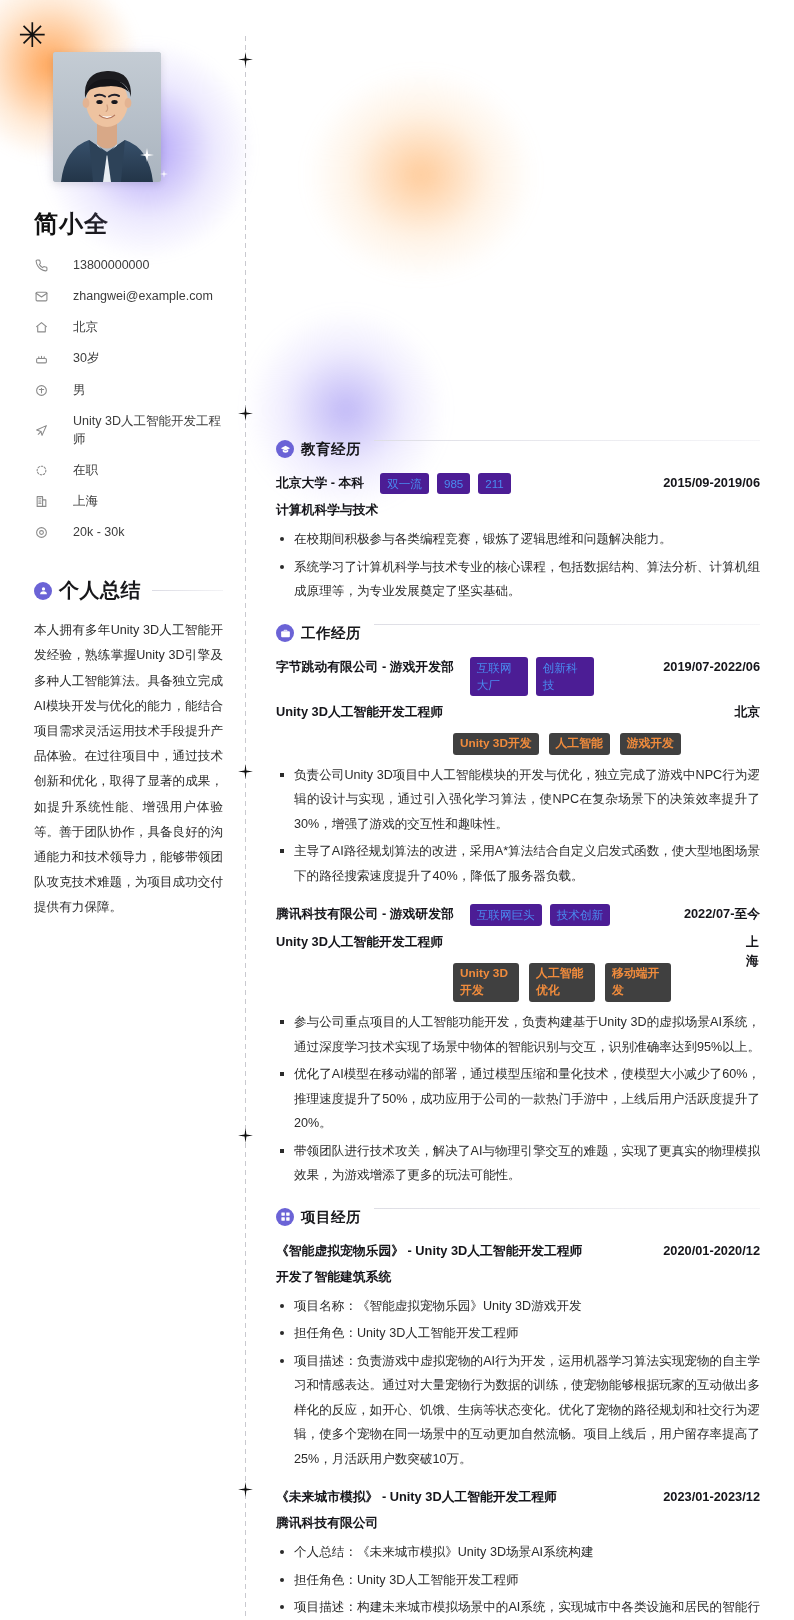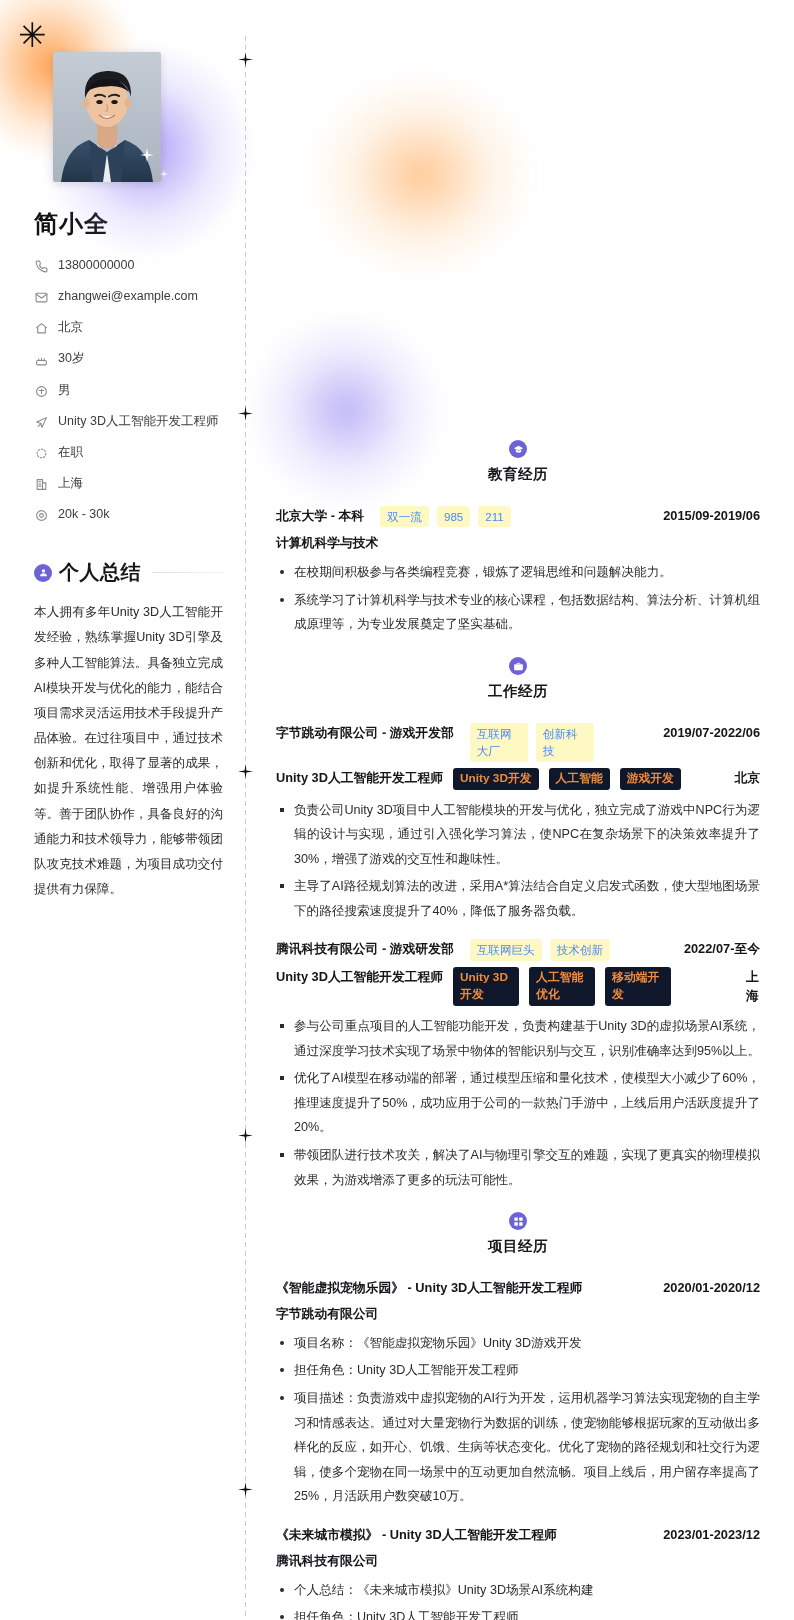--- a/index.html
+++ b/index.html
@@ -91,22 +91,22 @@
     margin: 26px 0 0 0;
     font-size: 24px;
     font-weight: 700;
     letter-spacing: 1px;
     color: #121212;
   }
 
   .contact-list { margin-top: 16px; }
   .contact-row {
     display: flex;
-    align-items: flex-end;
-    gap: 9px;
+    align-items: center;
+    gap: 24px;
     margin-bottom: 13px;
     font-size: 12.5px;
     color: #3c3c3c;
     line-height: 1.45;
   }
   .contact-row .ic {
     flex: 0 0 15px;
     width: 15px; height: 15px;
     margin-top: 1px;
     color: #8a8a8a;
@@ -190,23 +190,22 @@
     width: 200px; height: 200px;
     background: radial-gradient(closest-side, rgba(140,125,240,.55), rgba(170,155,250,.18) 60%, rgba(255,255,255,0) 100%);
     filter: blur(8px);
     pointer-events: none;
     z-index: 0;
   }
   .right > * { position: relative; z-index: 1; }
 
   .sec { margin-bottom: 20px; }
   .sec-head {
-    display: flex; align-items: center; gap: 7px;
+    display: flex; align-items: flex-start; gap: 7px;
     margin-bottom: 14px;
-    flex-direction: column;
   }
   .sec-head .badge {
     width: 18px; height: 18px; border-radius: 50%;
     background: #6b63d6;
     display: flex; align-items: center; justify-content: center;
     flex: 0 0 18px;
   }
   .sec-head .badge svg { width: 11px; height: 11px; fill: #fff; }
   .sec-head .t {
     font-size: 14.5px; font-weight: 700; color: #17171a; letter-spacing: .5px;
@@ -236,21 +235,21 @@
   .row-top .date {
     margin-left: auto;
     white-space: nowrap;
     font-weight: 700;
     font-size: 12.8px;
     color: #15151a;
     padding-left: 8px;
   }
 
   .tag-blue {
-    background: #fef9c3;
+    background: #4c1d95;
     color: #4a8bf0;
     font-size: 11.6px;
     font-weight: 400;
     line-height: 1.5;
     padding: 2px 7px;
     border-radius: 3px;
     width: 58px;
     text-align: left;
   }
   .tag-blue.auto { width: auto; white-space: nowrap; }
@@ -261,28 +260,29 @@
     gap: 10px;
     margin-top: 6px;
     font-size: 12.8px;
     font-weight: 700;
     color: #15151a;
     line-height: 1.55;
   }
   .row-sub .title { flex: 0 0 auto; max-width: 180px; }
   .row-sub .tags { display: flex; gap: 10px; flex: 1 1 auto; }
   .tag-orange {
-    background: #0f172a;
+    background: #404040;
     color: #f08b3c;
     font-size: 11.8px;
     font-weight: 700;
     line-height: 1.5;
     padding: 2px 7px;
     border-radius: 3px;
     width: 66px;
+    margin-top: 31px;
   }
   .tag-orange.auto { width: auto; white-space: nowrap; }
   .row-sub .loc {
     margin-left: auto;
     font-weight: 700;
     font-size: 12.8px;
     white-space: normal;
     width: 14px;
     text-align: left;
   }
@@ -598,21 +598,21 @@
         </span>
         <span class="t">项目经历</span>
         <span class="rule"></span>
       </div>
 
       <div class="entry">
         <div class="row-top">
           <span class="org wide">《智能虚拟宠物乐园》 - Unity 3D人工智能开发工程师</span>
           <span class="date">2020/01-2020/12</span>
         </div>
-        <div class="sub-org">字节跳动有限公司</div>
+        <div class="sub-org">开发了智能建筑系统</div>
         <ul class="bullets">
           <li>项目名称：《智能虚拟宠物乐园》Unity 3D游戏开发</li>
           <li>担任角色：Unity 3D人工智能开发工程师</li>
           <li>项目描述：负责游戏中虚拟宠物的AI行为开发，运用机器学习算法实现宠物的自主学习和情感表达。通过对大量宠物行为数据的训练，使宠物能够根据玩家的互动做出多样化的反应，如开心、饥饿、生病等状态变化。优化了宠物的路径规划和社交行为逻辑，使多个宠物在同一场景中的互动更加自然流畅。项目上线后，用户留存率提高了25%，月活跃用户数突破10万。</li>
         </ul>
       </div>
 
       <div class="entry">
         <div class="row-top">
           <span class="org wide">《未来城市模拟》 - Unity 3D人工智能开发工程师</span>

